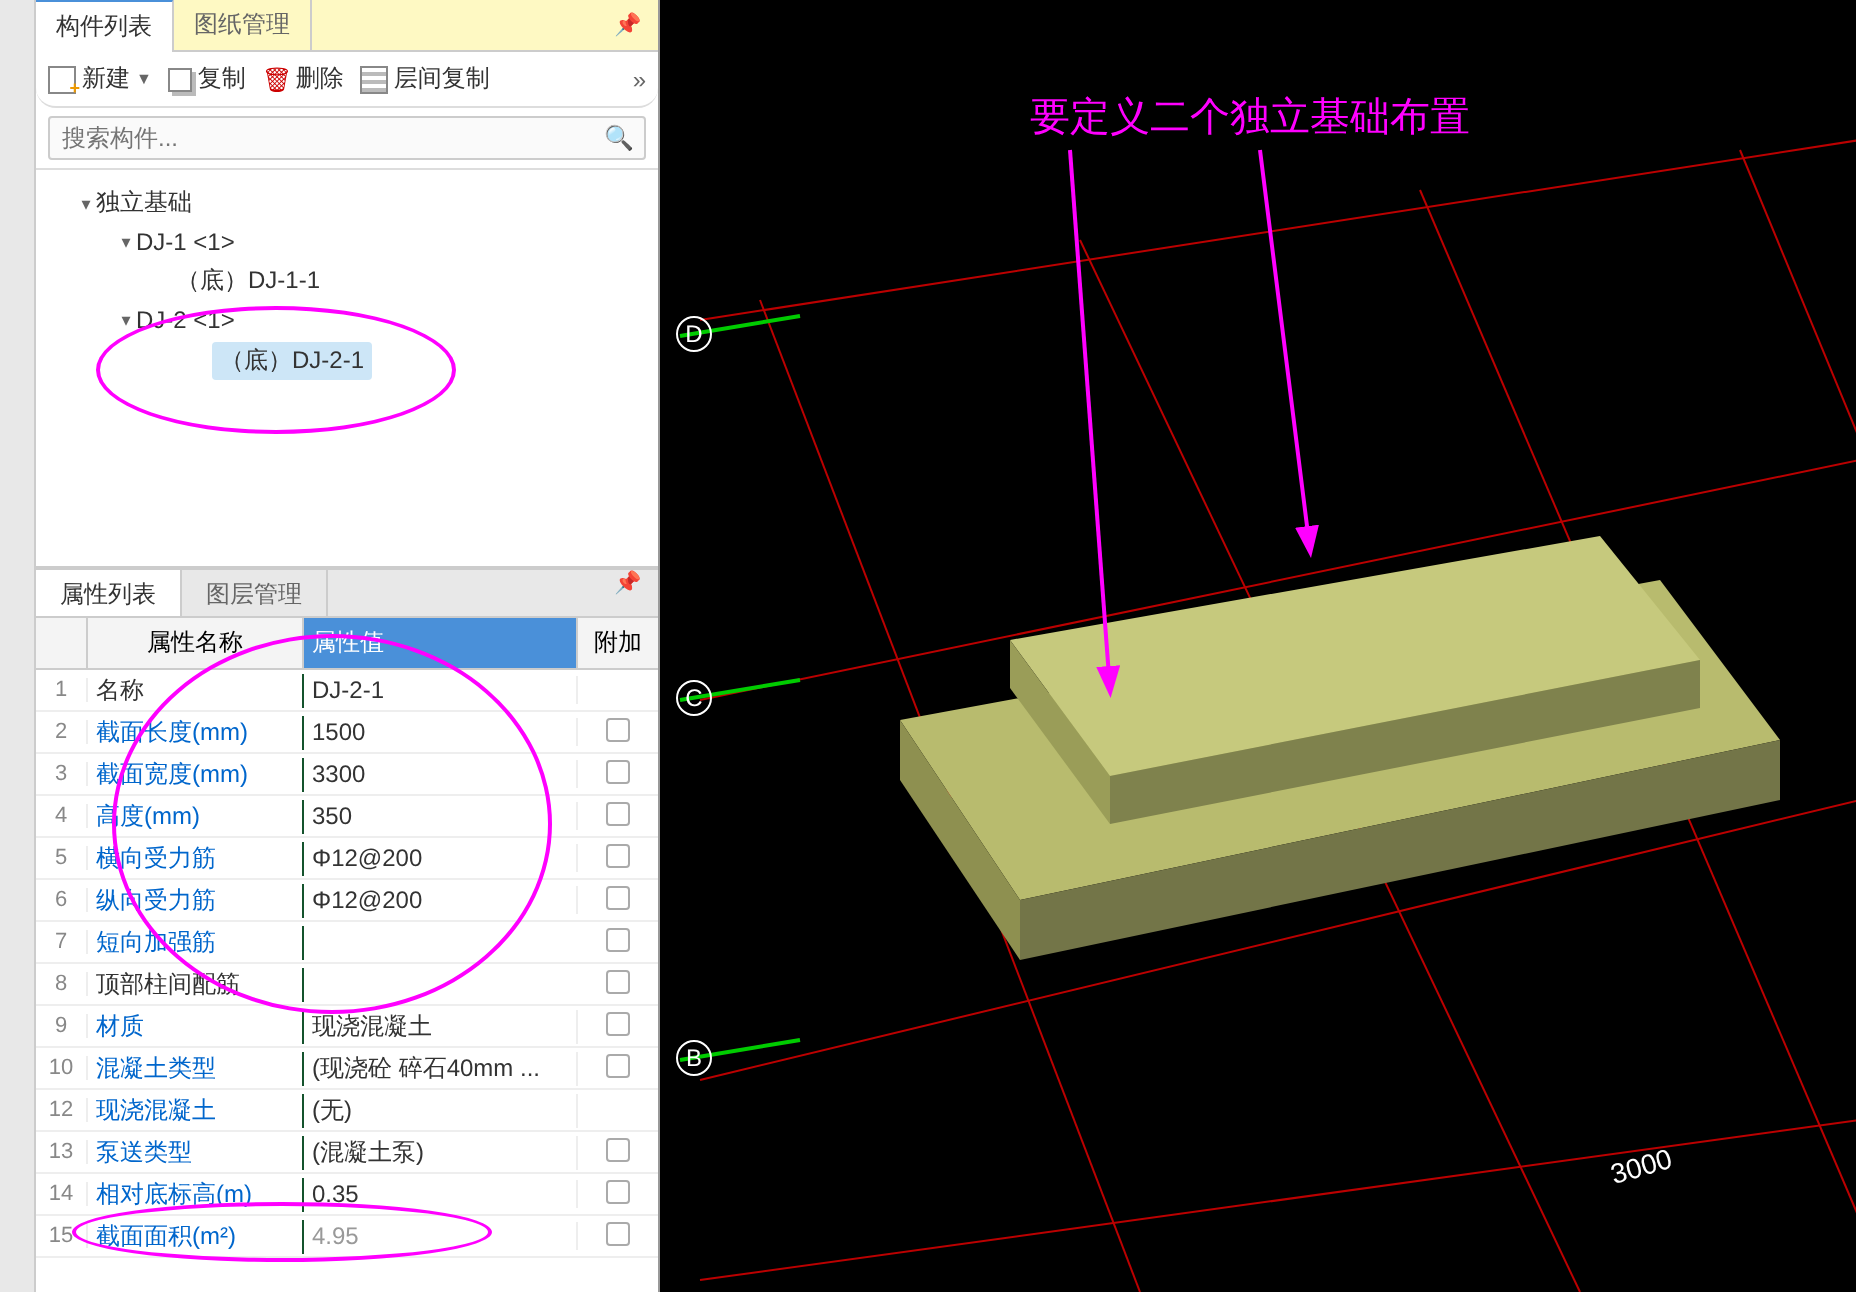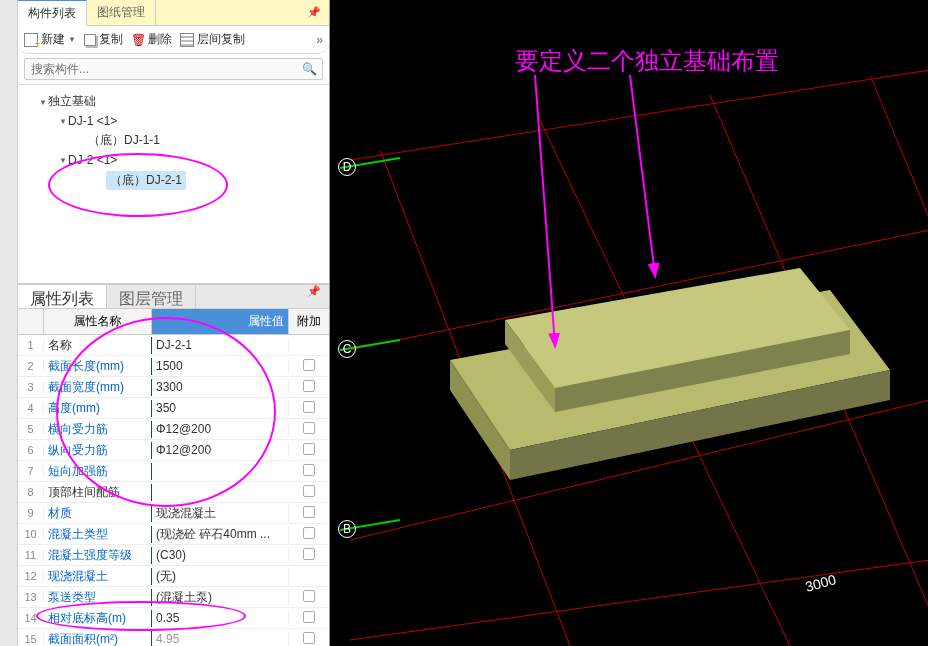--- a/index.html
+++ b/index.html
@@ -37,45 +37,45 @@
 .tree-row { display: flex; align-items: center; padding: 2px 0; cursor: pointer; }
 .tri { width: 10px; font-size: 9px; color: #666; text-align: center; }
 .indent0 { padding-left: 20px; }
 .indent1 { padding-left: 40px; }
 .indent2 { padding-left: 70px; }
 .tree-row.selected span.lbl { background: #cde6f7; padding: 1px 4px; border-radius: 2px; margin-left: 18px; }
 .lbl { white-space: nowrap; }
 
 
 .prop-tabs { display: flex; background: #e8e8e8; border-bottom: 1px solid #ccc; height: 24px; }
-.prop-tab { padding: 4px 12px; font-size: 16px; color: #666; cursor: pointer; border-right: 1px solid #ccc; }
+.prop-tab { padding: 4px 12px; font-size: 12px; color: #666; cursor: pointer; border-right: 1px solid #ccc; }
 .prop-tab.active { background: #fff; color: #333; }
 .prop-pin { margin-left:auto; padding:0 8px; color:#888; font-size:11px; }
 
 
 .grid { flex: 1; overflow: hidden; font-size: 12px; }
 .grid-head { display: flex; background: #f4f4f4; border-bottom: 1px solid #ccc; }
 .gh-num { width: 26px; border-right: 1px solid #ccc; }
 .gh-name { width: 108px; padding: 4px; border-right: 1px solid #ccc; text-align:center;font-family:Liberation Serif, serif; }
-.gh-val { flex: 1; padding: 4px; background: #4a90d9; color: #fff; text-align:right; border-right: 1px solid #ccc; }
+.gh-val { flex: 1; padding: 4px; background: #4a90d9; color: #fff; text-align:left; border-right: 1px solid #ccc; }
 .gh-ext { width: 40px; padding: 4px; text-align:center; }
 .grid-body { }
 .grid-row { display: flex; border-bottom: 1px solid #eee; height: 21px; align-items: center; }
 .gc-num { width: 26px; text-align: center; color: #888; border-right: 1px solid #eee; font-size:11px; }
 .gc-name { width: 108px; padding: 0 4px; border-right: 1px solid #14532d; color: #0066cc; white-space: nowrap; overflow:hidden; }
 .gc-name.plain { color: #333; }
 .gc-val { flex: 1; padding: 0 4px; border-right: 1px solid #eee; color: #333; white-space: nowrap; overflow:hidden; }
 .gc-val.gray { color: #999; }
 .gc-ext { width: 40px; text-align: center; }
 .chk { width: 12px; height: 12px; border: 1px solid #aaa; display: inline-block; border-radius: 2px; }
 .vp-label { position: absolute; color: #fff; font-size: 12px; border: 1px solid #fff; border-radius: 50%; width: 18px; height: 18px; text-align: center; line-height: 16px; }
 .vp-dim { position: absolute; color: #fff; font-size: 14px; transform: rotate(-16deg); }
 
 
-.annot-text { position: absolute; color: #ff00ff; font-size: 24px; font-weight: normal; white-space: nowrap; }
+.annot-text { position: absolute; color: #ff00ff; font-size: 20px; font-weight: normal; white-space: nowrap; }
 .annot-ellipse { position: absolute; border: 2px solid #ff00ff; border-radius: 50%; pointer-events: none; }
 
 svg.arrow { position: absolute; overflow: visible; pointer-events:none; }
 </style>
 </head>
 <body>
 
 <div class="app">
   <div class="left-rail"></div>
 
@@ -204,26 +204,20 @@
           <div class="grid-row">
             <div class="gc-num">9</div>
             <div class="gc-name">材质</div>
             <div class="gc-val">现浇混凝土</div>
             <div class="gc-ext"><span class="chk"></span></div>
           </div>
           <div class="grid-row">
             <div class="gc-num">10</div>
             <div class="gc-name">混凝土类型</div>
             <div class="gc-val">(现浇砼 碎石40mm ...</div>
-            <div class="gc-ext"><span class="chk"></span></div>
-          </div>
-          <div class="grid-row">
-            <div class="gc-num">11</div>
-            <div class="gc-name">混凝土强度等级</div>
-            <div class="gc-val">(C30)</div>
             <div class="gc-ext"><span class="chk"></span></div>
           </div>
           <div class="grid-row">
             <div class="gc-num">12</div>
             <div class="gc-name">现浇混凝土</div>
             <div class="gc-val">(无)</div>
             <div class="gc-ext"></div>
           </div>
           <div class="grid-row">
             <div class="gc-num">13</div>

